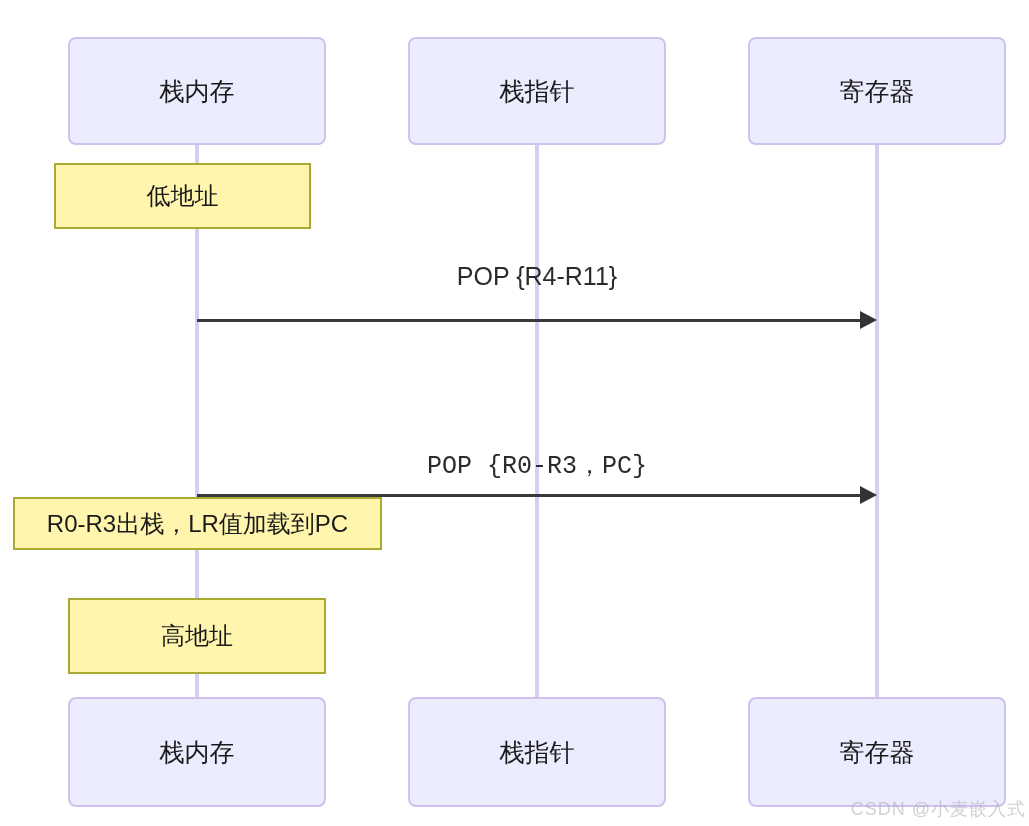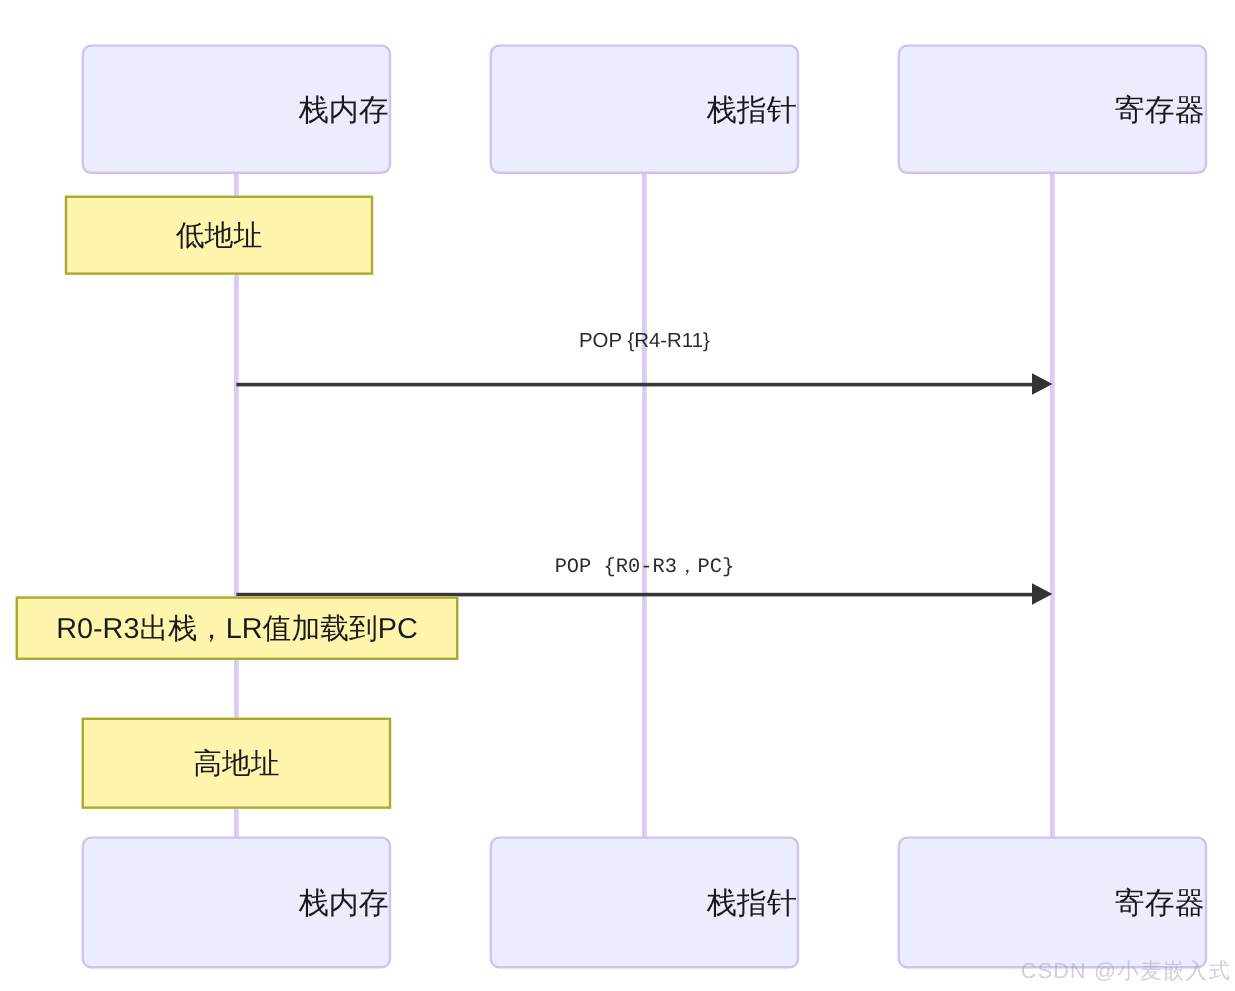--- a/index.html
+++ b/index.html
@@ -26,21 +26,21 @@
   .actor-box {
     position: absolute;
     width: 258px;
     height: 108px;
     background: #ECECFF;
     border: 2px solid #cdc3ee;
     border-radius: 8px;
     box-sizing: border-box;
     display: flex;
     align-items: center;
-    justify-content: flex-end;
+    justify-content: center;
     font-size: 25px;
     color: #1a1a1a;
   }
   .actor-box.bottom {
     height: 110px;
   }
   .note-box {
     position: absolute;
     background: #FFF5AD;
     border: 2px solid #AAAA33;
@@ -50,24 +50,23 @@
     justify-content: center;
     font-size: 24px;
     color: #1a1a1a;
     white-space: nowrap;
   }
   .msg-label {
     position: absolute;
     left: 197px;
     width: 680px;
     text-align: center;
-    font-size: 17px;
+    font-size: 25px;
     color: #2b2b2b;
     white-space: nowrap;
-    margin-top: 12px;
   }
   .msg-line {
     position: absolute;
     height: 3px;
     background: #383838;
   }
   .msg-head {
     position: absolute;
     width: 0;
     height: 0;

